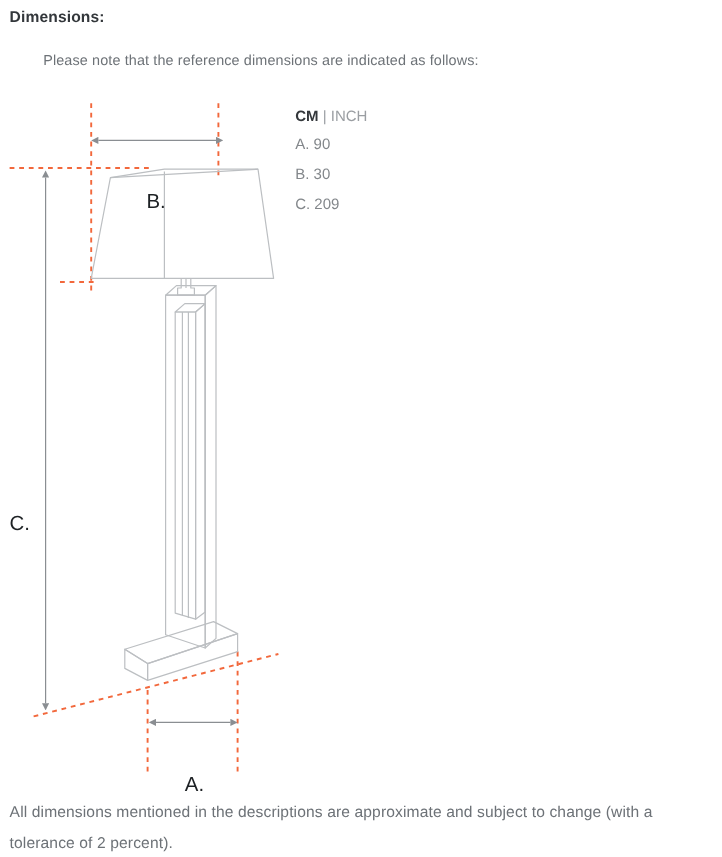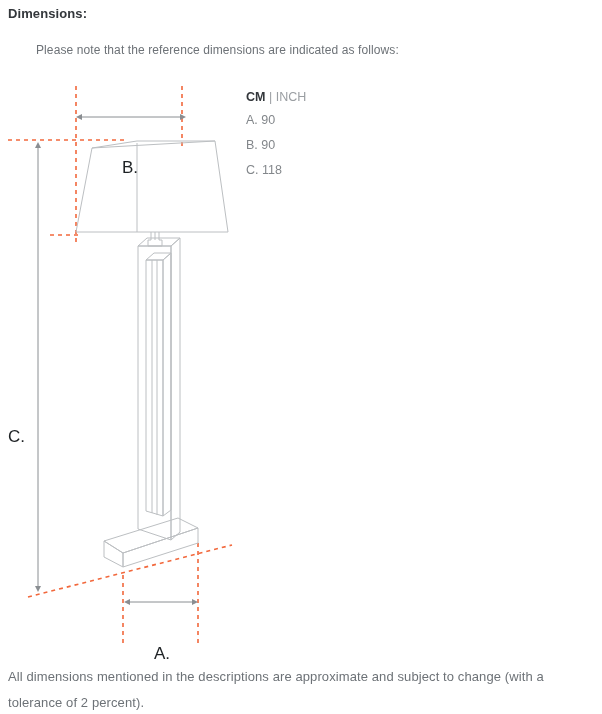--- a/index.html
+++ b/index.html
@@ -106,22 +106,22 @@
 
   <div class="heading">Dimensions:</div>
 
   <div class="intro">Please note that the reference dimensions are indicated as follows:</div>
 
   <div class="legend">
     <div class="legend-title">
       <span class="unit-primary">CM</span><span> | </span><span>INCH</span>
     </div>
     <div class="legend-row">A. 90</div>
-    <div class="legend-row">B. 90</div>
-    <div class="legend-row">C. 118</div>
+    <div class="legend-row">B. 30</div>
+    <div class="legend-row">C. 209</div>
   </div>
 
   <div class="diagram">
 
     <svg width="602" height="580" viewBox="0 0 602 580">
 
       <g stroke="#f2683c" stroke-width="1.6" stroke-dasharray="4 4" fill="none">
 
         <line x1="76" y1="16" x2="76" y2="176"></line>
 

